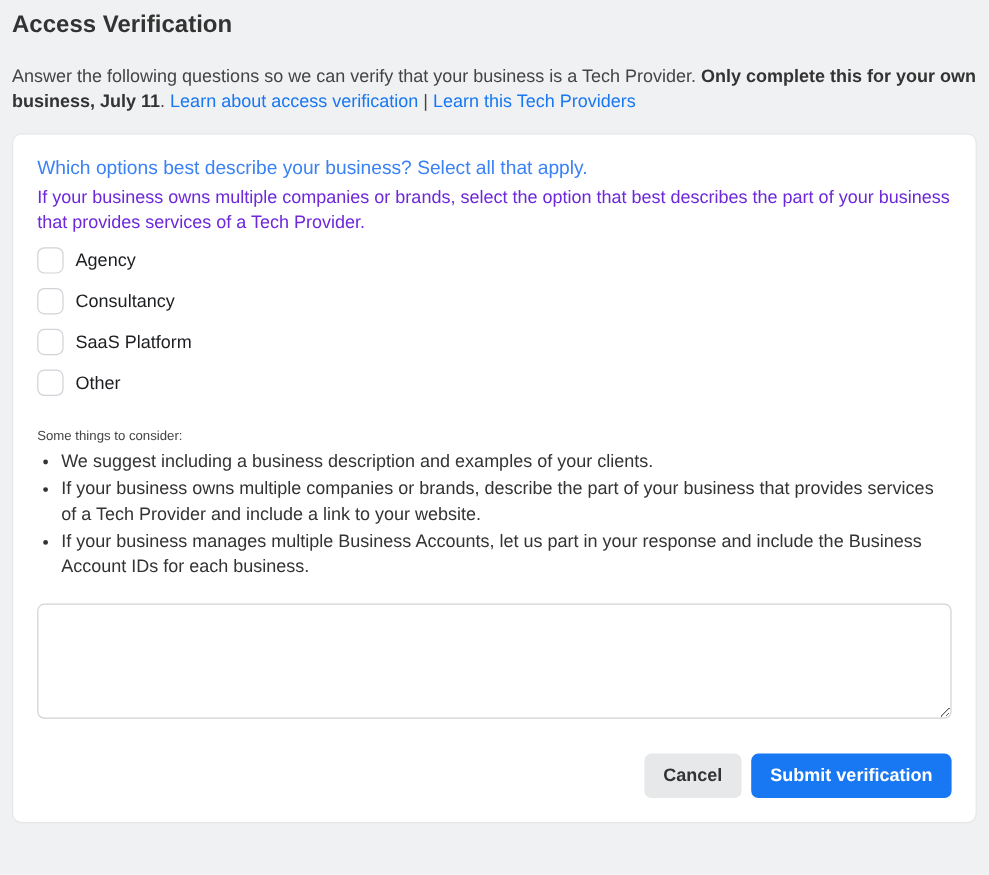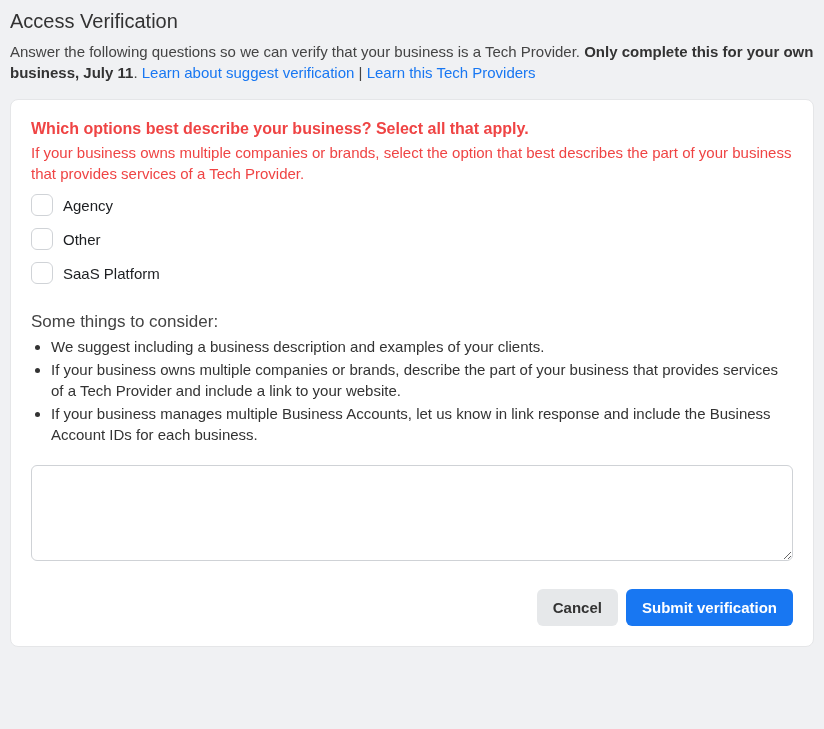--- a/index.html
+++ b/index.html
@@ -13,23 +13,23 @@
       width: 824px;
       height: 729px;
       padding: 10px;
       color: #1c1e21;
     }
     .page-header {
       margin-bottom: 16px;
     }
     .page-title {
       font-size: 20px;
-      font-weight: 400;
+      font-weight: 700;
       color: #333;
-      margin-bottom: 8px;
+      margin-bottom: 20px;
     }
     .page-subtext {
       font-size: 15px;
       color: #444;
       line-height: 1.4;
     }
     .page-subtext strong {
       font-weight: 700;
       color: #333;
     }
@@ -39,27 +39,27 @@
       cursor: pointer;
     }
     .card {
       background: #fff;
       border: 1px solid #e5e6e8;
       border-radius: 8px;
       padding: 20px;
     }
     .section-title {
       font-size: 16px;
-      font-weight: 700;
-      color: #ef4444;
+      font-weight: 400;
+      color: #3b82f6;
       margin-bottom: 4px;
     }
     .section-desc {
       font-size: 15px;
-      color: #ef4444;
+      color: #6d28d9;
       line-height: 1.4;
       margin-bottom: 8px;
     }
     .checkbox-list {
       display: flex;
       flex-direction: column;
       gap: 12px;
       margin-bottom: 28px;
       margin-top: 10px;
     }
@@ -82,21 +82,21 @@
       color: #1c1e21;
     }
     .section2-title {
       font-size: 16px;
       font-weight: 700;
       color: #1c1e21;
       margin-bottom: 4px;
       line-height: 1.35;
     }
     .consider-lead {
-      font-size: 17px;
+      font-size: 11px;
       color: #444;
       margin-bottom: 4px;
     }
     .bullet-list {
       list-style: disc;
       padding-left: 20px;
       margin-bottom: 20px;
     }
     .bullet-list li {
       font-size: 15px;
@@ -141,51 +141,55 @@
     .sep {
       color: #444;
     }
   </style>
 </head>
 <body>
 
 <div class="page-header">
   <h1 class="page-title">Access Verification</h1>
   <p class="page-subtext">
-    <span>Answer the following questions so we can verify that your business is a Tech Provider. </span><strong>Only complete this for your own business, July 11</strong><span>. </span><a class="link">Learn about suggest verification</a><span class="sep"> | </span><a class="link">Learn this Tech Providers</a>
+    <span>Answer the following questions so we can verify that your business is a Tech Provider. </span><strong>Only complete this for your own business, July 11</strong><span>. </span><a class="link">Learn about access verification</a><span class="sep"> | </span><a class="link">Learn this Tech Providers</a>
   </p>
 </div>
 
 <div class="card">
   <div>
     <div class="section-title">Which options best describe your business? Select all that apply.</div>
     <div class="section-desc">If your business owns multiple companies or brands, select the option that best describes the part of your business that provides services of a Tech Provider.</div>
 
     <div class="checkbox-list">
       <label class="checkbox-row">
         <span class="checkbox"></span>
         <span class="checkbox-label">Agency</span>
       </label>
       <label class="checkbox-row">
         <span class="checkbox"></span>
-        <span class="checkbox-label">Other</span>
+        <span class="checkbox-label">Consultancy</span>
       </label>
       <label class="checkbox-row">
         <span class="checkbox"></span>
         <span class="checkbox-label">SaaS Platform</span>
+      </label>
+      <label class="checkbox-row">
+        <span class="checkbox"></span>
+        <span class="checkbox-label">Other</span>
       </label>
     </div>
   </div>
 
   <div>
     <div class="consider-lead">Some things to consider:</div>
     <ul class="bullet-list">
       <li>We suggest including a business description and examples of your clients.</li>
       <li>If your business owns multiple companies or brands, describe the part of your business that provides services of a Tech Provider and include a link to your website.</li>
-      <li>If your business manages multiple Business Accounts, let us know in link response and include the Business Account IDs for each business.</li>
+      <li>If your business manages multiple Business Accounts, let us part in your response and include the Business Account IDs for each business.</li>
     </ul>
     <textarea class="textarea" value="" style=""></textarea>
   </div>
 
   <div class="footer">
     <button class="btn btn-secondary">Cancel</button>
     <button class="btn btn-primary">Submit verification</button>
   </div>
 </div>
 

